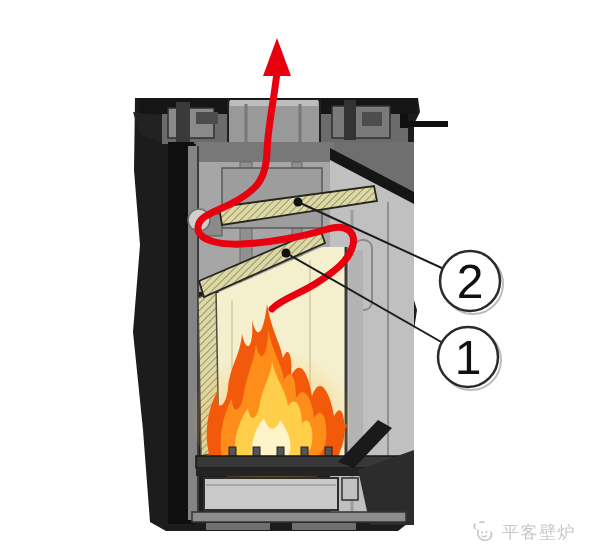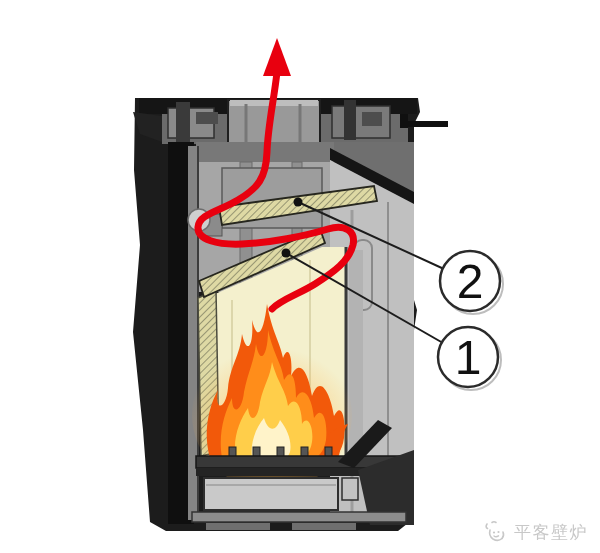--- a/index.html
+++ b/index.html
@@ -11,21 +11,21 @@
     font-family:"Liberation Sans", sans-serif;
   }
   .canvas svg.main{display:block;}
   .callout-num{
     font-family:"Liberation Sans", sans-serif;
     font-size:48px;
     fill:#111111;
   }
   .watermark{
     position:absolute;
-    right:12px;
+    right:24px;
     bottom:8px;
     display:flex;
     align-items:center;
     gap:5px;
     color:#c8c8c8;
     font-size:17px;
     letter-spacing:1.5px;
     user-select:none;
   }
   .watermark .wm-text{line-height:1;}

